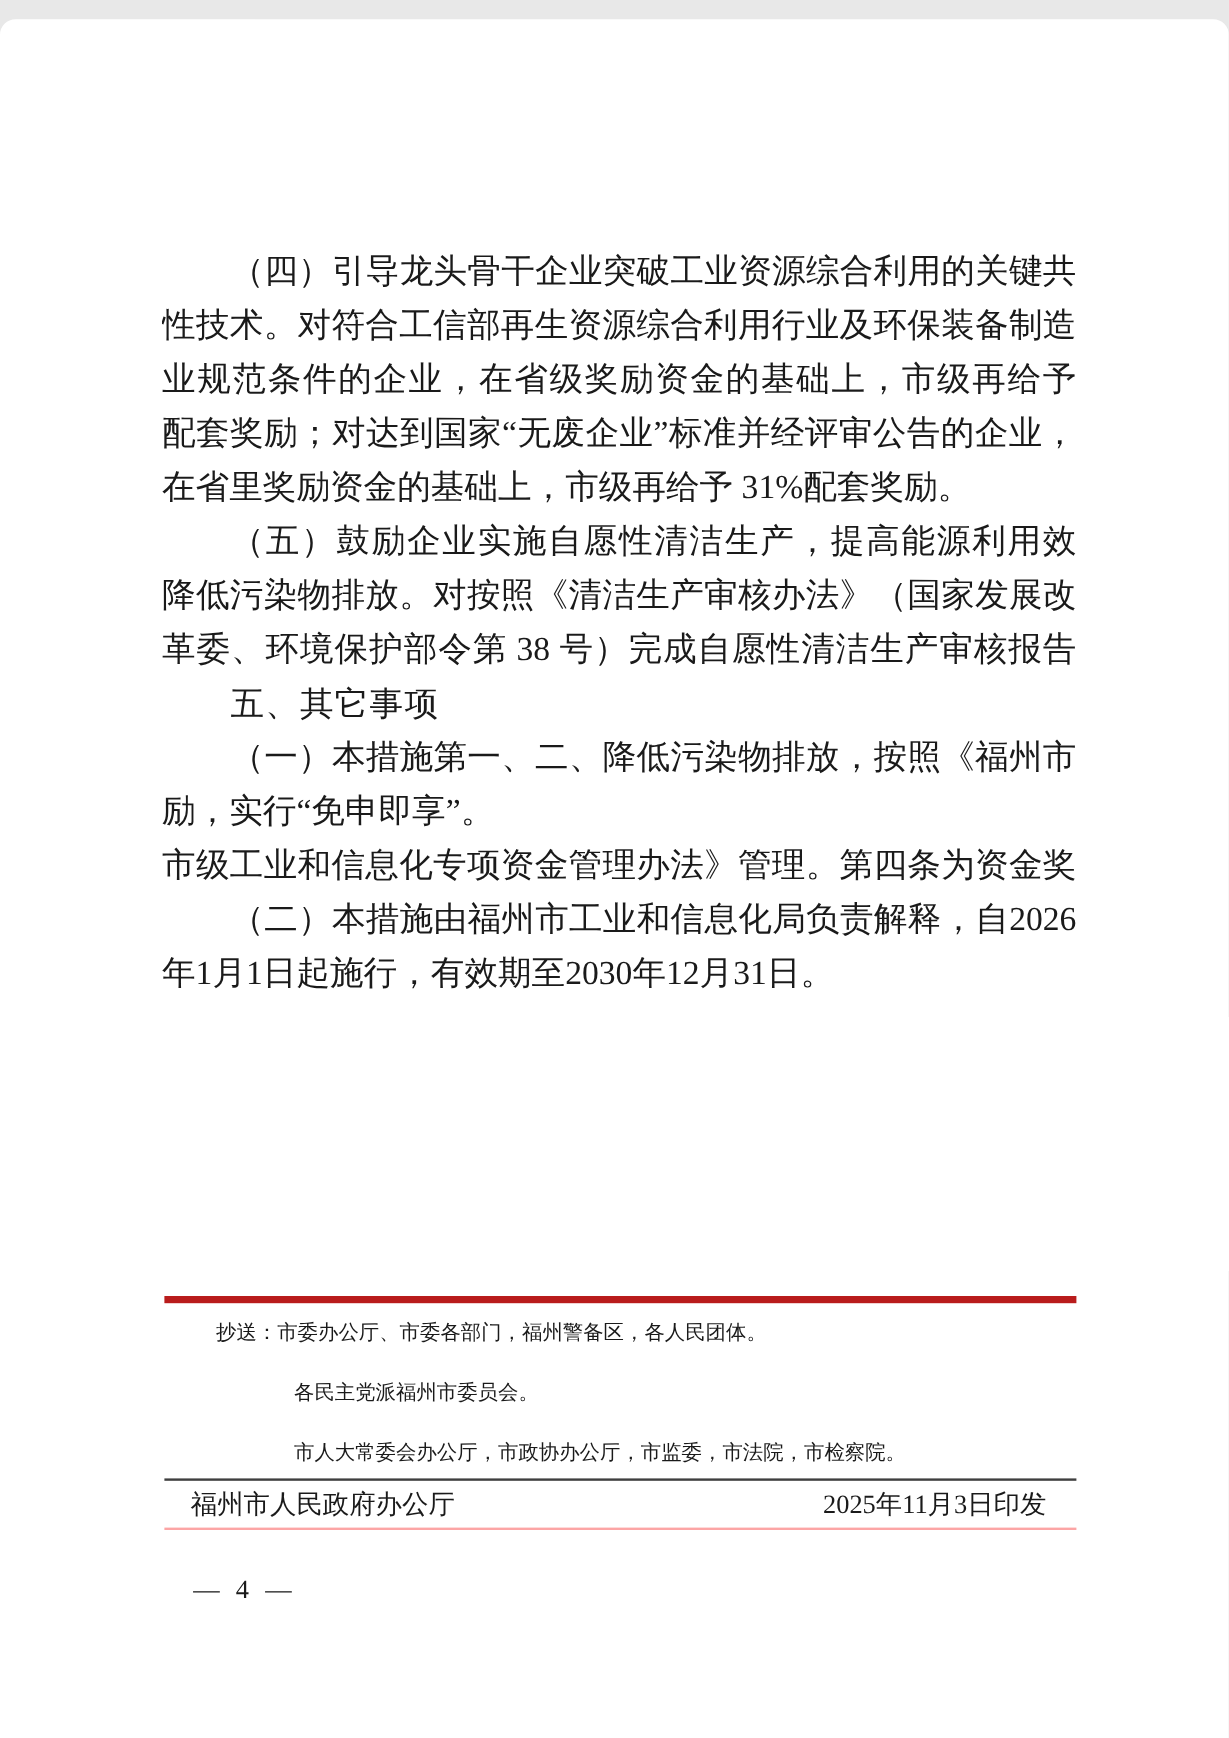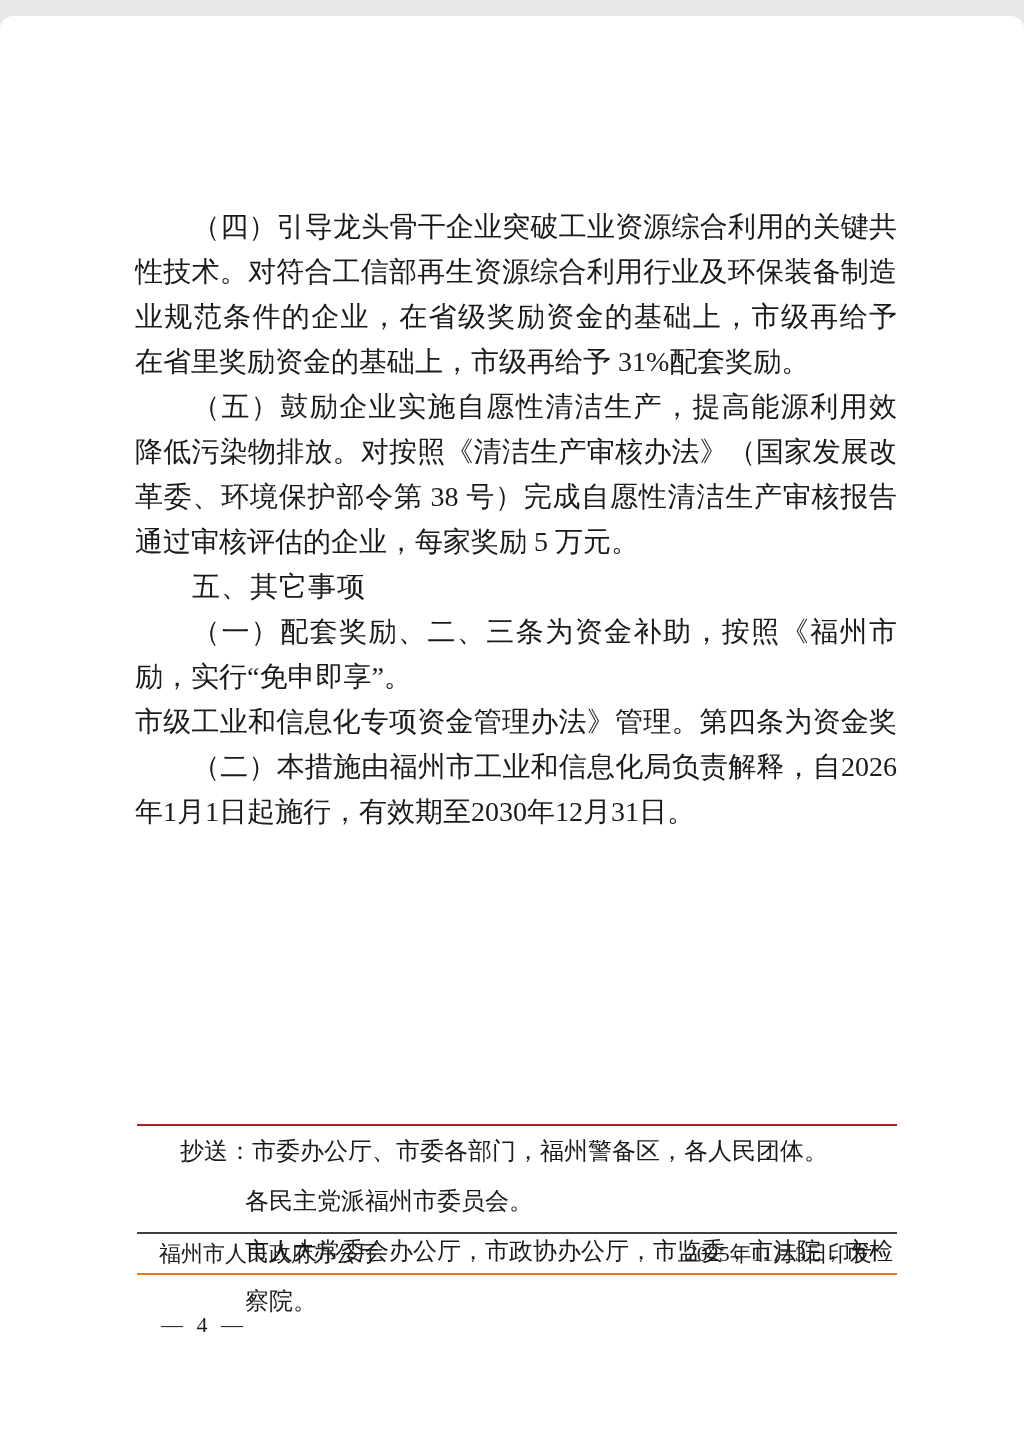--- a/index.html
+++ b/index.html
@@ -36,37 +36,37 @@
   }
   .line.heading {
     font-family: "Liberation Sans", "DejaVu Sans", sans-serif;
     font-weight: 400;
     text-indent: 57px;
     letter-spacing: 1px;
   }
   .copy-block {
     position: absolute;
     left: 137px;
-    top: 1108px;
+    top: 1064px;
     width: 760px;
-    border-top: 2px solid #b91c1c;
-    font-size: 24px;
+    border-top: 6px solid #b91c1c;
+    font-size: 17px;
     line-height: 50px;
   }
   .copy-first { padding-left: 43px; }
   .copy-label { display: inline; }
   .copy-cont { padding-left: 108px; }
   .issuer-row {
     position: absolute;
     left: 137px;
     top: 1216px;
     width: 760px;
     height: 43px;
     border-top: 2px solid #3f3f3f;
-    border-bottom: 2px solid #f97316;
+    border-bottom: 2px solid #fca5a5;
     display: flex;
     justify-content: space-between;
     align-items: center;
     font-size: 22px;
     padding: 0 25px 0 22px;
   }
   .page-number {
     position: absolute;
     left: 161px;
     top: 1296px;
@@ -76,30 +76,30 @@
 </style>
 </head>
 <body>
 
 <div class="page">
 
   <div class="body-text">
     <div class="line justify indent">（四）引导龙头骨干企业突破工业资源综合利用的关键共</div>
     <div class="line justify">性技术。对符合工信部再生资源综合利用行业及环保装备制造</div>
     <div class="line justify">业规范条件的企业，在省级奖励资金的基础上，市级再给予 50%</div>
+    <div class="line justify">配套奖励；对达到国家“无废企业”标准并经评审公告的企业，</div>
     <div class="line">在省里奖励资金的基础上，市级再给予 31%配套奖励。</div>
 
     <div class="line justify indent">（五）鼓励企业实施自愿性清洁生产，提高能源利用效率，</div>
     <div class="line justify">降低污染物排放。对按照《清洁生产审核办法》（国家发展改</div>
     <div class="line justify">革委、环境保护部令第 38 号）完成自愿性清洁生产审核报告并</div>
-    <div class="line">通过审核评估的企业，每家奖励 5 万元。</div>
 
     <div class="line heading">五、其它事项</div>
 
-    <div class="line justify indent">（一）配套奖励、二、三条为资金补助，按照《福州市</div>
+    <div class="line justify indent">（一）本措施第一、二、降低污染物排放，按照《福州市</div>
     <div class="line">励，实行“免申即享”。</div>
     <div class="line justify">市级工业和信息化专项资金管理办法》管理。第四条为资金奖</div>
 
     <div class="line justify indent">（二）本措施由福州市工业和信息化局负责解释，自2026</div>
     <div class="line">年1月1日起施行，有效期至2030年12月31日。</div>
   </div>
 
   <div class="copy-block">
     <div class="copy-first">
       <span class="copy-label">抄送：</span><span>市委办公厅、市委各部门，福州警备区，各人民团体。</span>

